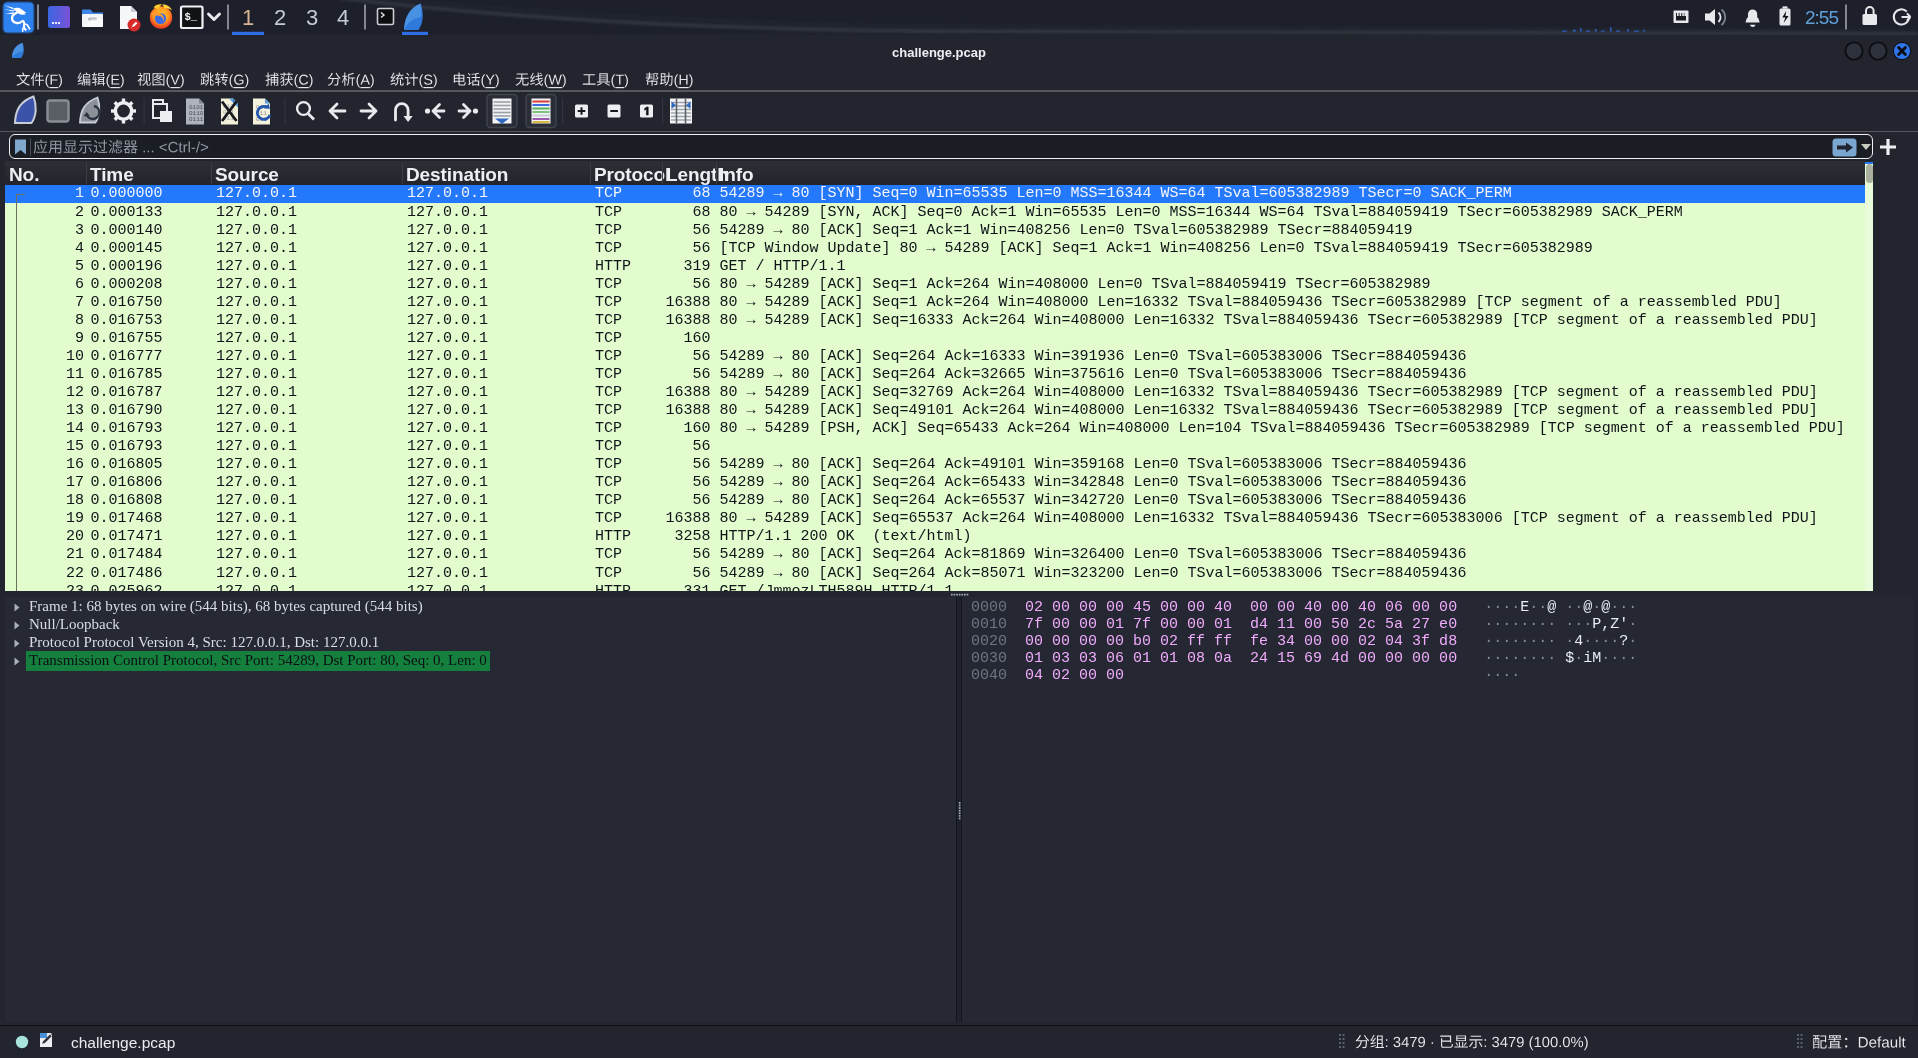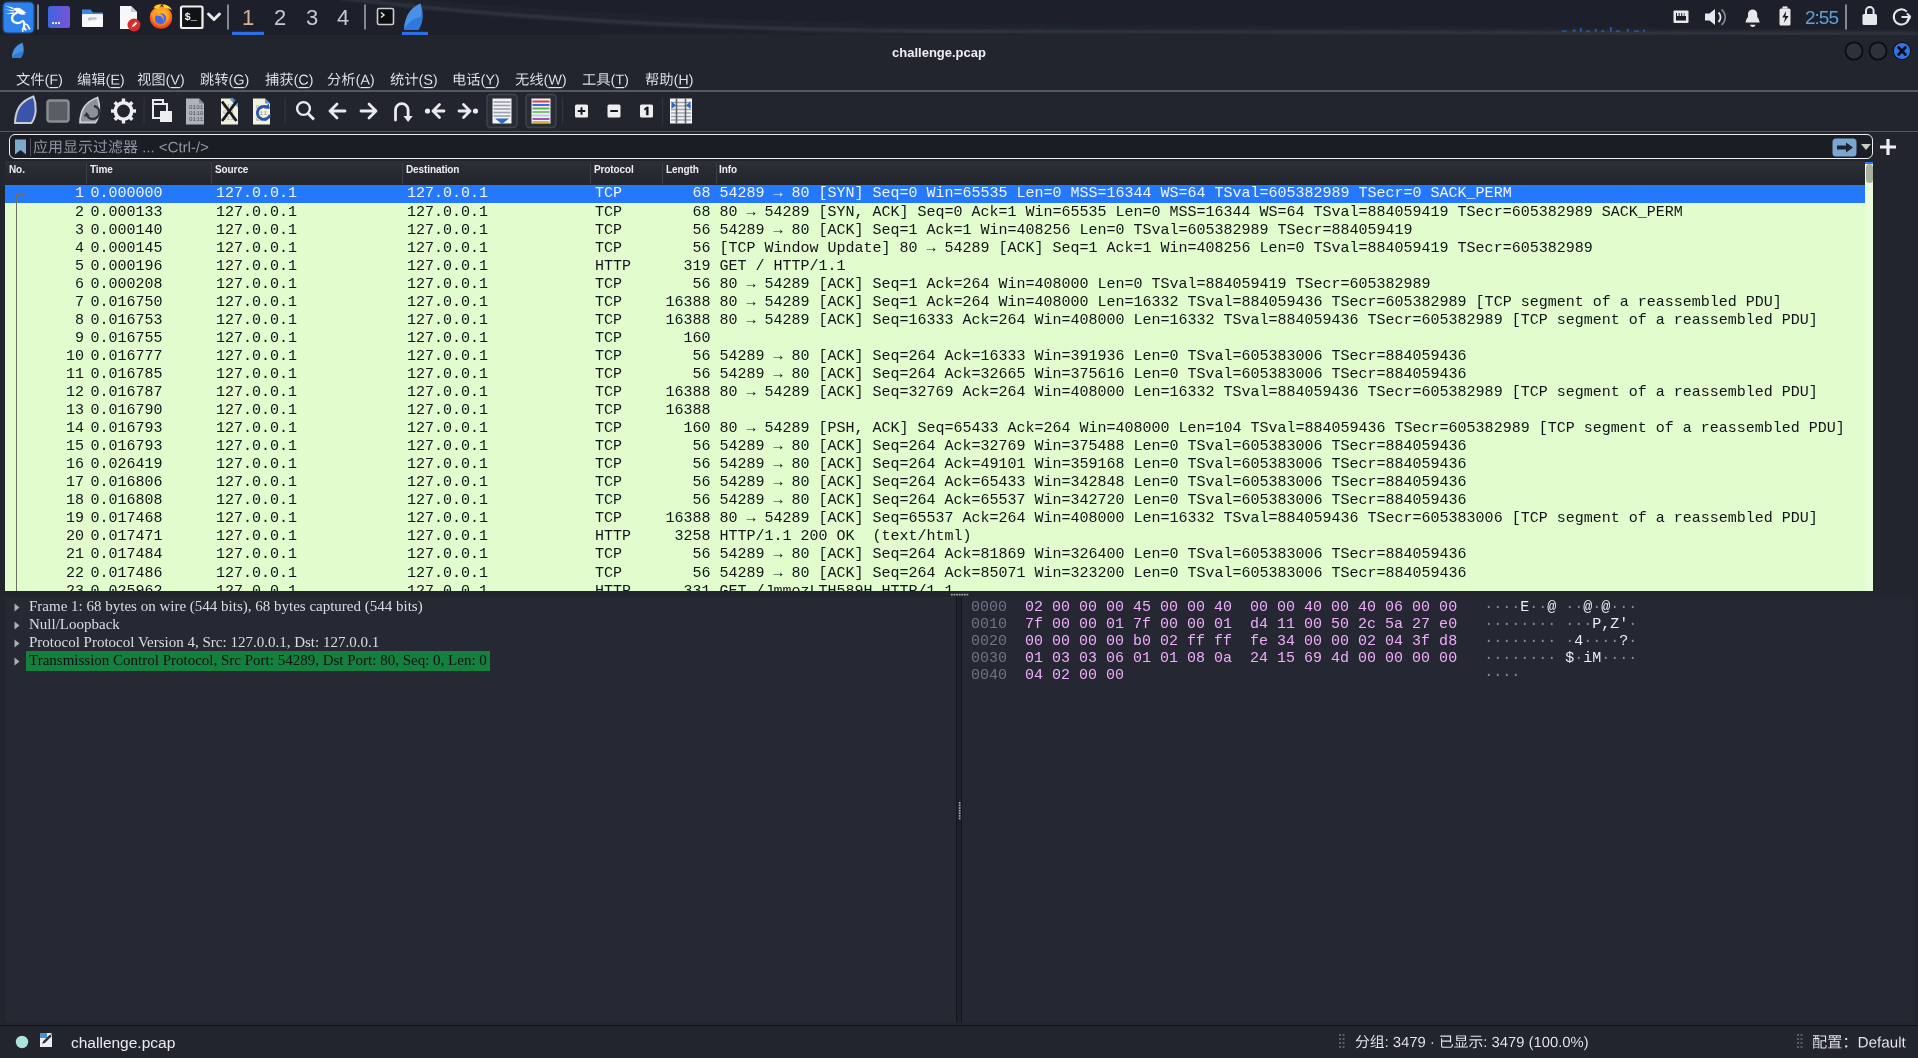--- a/index.html
+++ b/index.html
@@ -3,21 +3,21 @@
 * { margin:0; padding:0; box-sizing:border-box; }
 html,body { width:1918px; height:1058px; overflow:hidden; background:#17191f; }
 #root { position:absolute; width:1918px; height:1058px; font-family:"Liberation Sans", sans-serif; }
 .taskbar { position:absolute; left:0; top:0; width:1918px; height:35px; background:#1d202a; }
 .window { position:absolute; left:0; top:35px; width:1918px; height:1023px; background:#22252e; }
 .title { position:absolute; left:0; top:44.5px; width:1878px; text-align:center; color:#eceef2; font-size:13px; font-weight:bold; }
 .mline { position:absolute; left:0; top:90px; width:1918px; height:1.6px; background:#55585f; }
 .tline { position:absolute; left:0; top:130.5px; width:1918px; height:1.6px; background:#55585f; }
 .fbox { position:absolute; left:9px; top:133.5px; width:1864px; height:25px; border:1.6px solid #eef0f3; border-radius:6px; background:#1a1d24; }
 .phead { position:absolute; left:5px; top:160.5px; width:1860px; height:25px; background:linear-gradient(#2c2f36,#22252b); border-bottom:1px solid #101216; }
-.phead span { position:absolute; top:3.5px; color:#eceef2; font-size:10px; font-weight:bold; letter-spacing:-0.1px; }
+.phead span { position:absolute; top:3.5px; color:#eceef2; font-size:19px; font-weight:bold; letter-spacing:-0.1px; }
 .phead i { position:absolute; top:2px; width:1px; height:21px; background:#3c3f46; }
 .plist { position:absolute; left:5px; top:184.8px; width:1860px; height:406.2px; background:#e2fccd; overflow:hidden; }
 .prow { position:absolute; left:0; width:1860px; height:18.05px; font-family:"Liberation Mono", monospace; font-size:15px; color:#101419; white-space:pre; }
 .prow span { position:absolute; top:0.7px; }
 .prow.sel { background:#2478fb; color:#f2f4fa; }
 .cno { left:0; width:79px; text-align:right; }
 .ctime { left:85.5px; } .csrc { left:211px; } .cdst { left:402px; } .cpro { left:590px; }
 .clen { left:610px; width:95.5px; text-align:right; } .cinfo { left:714.5px; }
 .vscroll { position:absolute; left:1865px; top:161.5px; width:8px; height:429.5px; background:#e8fbdb; }
 .vthumb { position:absolute; left:0.5px; top:2.2px; width:7px; height:19px; background:#a9b09e; border-radius:4px; }
@@ -412,24 +412,24 @@
 <div class="prow" style="top:36.10px"><span class="cno">3</span><span class="ctime">0.000140</span><span class="csrc">127.0.0.1</span><span class="cdst">127.0.0.1</span><span class="cpro">TCP</span><span class="clen">56</span><span class="cinfo">54289 → 80 [ACK] Seq=1 Ack=1 Win=408256 Len=0 TSval=605382989 TSecr=884059419</span></div>
 <div class="prow" style="top:54.15px"><span class="cno">4</span><span class="ctime">0.000145</span><span class="csrc">127.0.0.1</span><span class="cdst">127.0.0.1</span><span class="cpro">TCP</span><span class="clen">56</span><span class="cinfo">[TCP Window Update] 80 → 54289 [ACK] Seq=1 Ack=1 Win=408256 Len=0 TSval=884059419 TSecr=605382989</span></div>
 <div class="prow" style="top:72.20px"><span class="cno">5</span><span class="ctime">0.000196</span><span class="csrc">127.0.0.1</span><span class="cdst">127.0.0.1</span><span class="cpro">HTTP</span><span class="clen">319</span><span class="cinfo">GET / HTTP/1.1</span></div>
 <div class="prow" style="top:90.25px"><span class="cno">6</span><span class="ctime">0.000208</span><span class="csrc">127.0.0.1</span><span class="cdst">127.0.0.1</span><span class="cpro">TCP</span><span class="clen">56</span><span class="cinfo">80 → 54289 [ACK] Seq=1 Ack=264 Win=408000 Len=0 TSval=884059419 TSecr=605382989</span></div>
 <div class="prow" style="top:108.30px"><span class="cno">7</span><span class="ctime">0.016750</span><span class="csrc">127.0.0.1</span><span class="cdst">127.0.0.1</span><span class="cpro">TCP</span><span class="clen">16388</span><span class="cinfo">80 → 54289 [ACK] Seq=1 Ack=264 Win=408000 Len=16332 TSval=884059436 TSecr=605382989 [TCP segment of a reassembled PDU]</span></div>
 <div class="prow" style="top:126.35px"><span class="cno">8</span><span class="ctime">0.016753</span><span class="csrc">127.0.0.1</span><span class="cdst">127.0.0.1</span><span class="cpro">TCP</span><span class="clen">16388</span><span class="cinfo">80 → 54289 [ACK] Seq=16333 Ack=264 Win=408000 Len=16332 TSval=884059436 TSecr=605382989 [TCP segment of a reassembled PDU]</span></div>
 <div class="prow" style="top:144.40px"><span class="cno">9</span><span class="ctime">0.016755</span><span class="csrc">127.0.0.1</span><span class="cdst">127.0.0.1</span><span class="cpro">TCP</span><span class="clen">160</span></div>
 <div class="prow" style="top:162.45px"><span class="cno">10</span><span class="ctime">0.016777</span><span class="csrc">127.0.0.1</span><span class="cdst">127.0.0.1</span><span class="cpro">TCP</span><span class="clen">56</span><span class="cinfo">54289 → 80 [ACK] Seq=264 Ack=16333 Win=391936 Len=0 TSval=605383006 TSecr=884059436</span></div>
 <div class="prow" style="top:180.50px"><span class="cno">11</span><span class="ctime">0.016785</span><span class="csrc">127.0.0.1</span><span class="cdst">127.0.0.1</span><span class="cpro">TCP</span><span class="clen">56</span><span class="cinfo">54289 → 80 [ACK] Seq=264 Ack=32665 Win=375616 Len=0 TSval=605383006 TSecr=884059436</span></div>
 <div class="prow" style="top:198.55px"><span class="cno">12</span><span class="ctime">0.016787</span><span class="csrc">127.0.0.1</span><span class="cdst">127.0.0.1</span><span class="cpro">TCP</span><span class="clen">16388</span><span class="cinfo">80 → 54289 [ACK] Seq=32769 Ack=264 Win=408000 Len=16332 TSval=884059436 TSecr=605382989 [TCP segment of a reassembled PDU]</span></div>
-<div class="prow" style="top:216.60px"><span class="cno">13</span><span class="ctime">0.016790</span><span class="csrc">127.0.0.1</span><span class="cdst">127.0.0.1</span><span class="cpro">TCP</span><span class="clen">16388</span></div>
+<div class="prow" style="top:216.60px"><span class="cno">13</span><span class="ctime">0.016790</span><span class="csrc">127.0.0.1</span><span class="cdst">127.0.0.1</span><span class="cpro">TCP</span><span class="clen">16388</span><span class="cinfo">80 → 54289 [ACK] Seq=49101 Ack=264 Win=408000 Len=16332 TSval=884059436 TSecr=605382989 [TCP segment of a reassembled PDU]</span></div>
 <div class="prow" style="top:234.65px"><span class="cno">14</span><span class="ctime">0.016793</span><span class="csrc">127.0.0.1</span><span class="cdst">127.0.0.1</span><span class="cpro">TCP</span><span class="clen">160</span><span class="cinfo">80 → 54289 [PSH, ACK] Seq=65433 Ack=264 Win=408000 Len=104 TSval=884059436 TSecr=605382989 [TCP segment of a reassembled PDU]</span></div>
-<div class="prow" style="top:252.70px"><span class="cno">15</span><span class="ctime">0.016793</span><span class="csrc">127.0.0.1</span><span class="cdst">127.0.0.1</span><span class="cpro">TCP</span><span class="clen">56</span><span class="cinfo">54289 → 80 [ACK] Seq=264 Ack=32769 Win=375488 Len=0 TSval=605383006 TSecr=884059436</span></div>
-<div class="prow" style="top:270.75px"><span class="cno">16</span><span class="ctime">0.026419</span><span class="csrc">127.0.0.1</span><span class="cdst">127.0.0.1</span><span class="cpro">TCP</span><span class="clen">56</span><span class="cinfo">54289 → 80 [ACK] Seq=264 Ack=49101 Win=359168 Len=0 TSval=605383006 TSecr=884059436</span></div>
+<div class="prow" style="top:252.70px"><span class="cno">15</span><span class="ctime">0.016793</span><span class="csrc">127.0.0.1</span><span class="cdst">127.0.0.1</span><span class="cpro">TCP</span><span class="clen">56</span></div>
+<div class="prow" style="top:270.75px"><span class="cno">16</span><span class="ctime">0.016805</span><span class="csrc">127.0.0.1</span><span class="cdst">127.0.0.1</span><span class="cpro">TCP</span><span class="clen">56</span><span class="cinfo">54289 → 80 [ACK] Seq=264 Ack=49101 Win=359168 Len=0 TSval=605383006 TSecr=884059436</span></div>
 <div class="prow" style="top:288.80px"><span class="cno">17</span><span class="ctime">0.016806</span><span class="csrc">127.0.0.1</span><span class="cdst">127.0.0.1</span><span class="cpro">TCP</span><span class="clen">56</span><span class="cinfo">54289 → 80 [ACK] Seq=264 Ack=65433 Win=342848 Len=0 TSval=605383006 TSecr=884059436</span></div>
 <div class="prow" style="top:306.85px"><span class="cno">18</span><span class="ctime">0.016808</span><span class="csrc">127.0.0.1</span><span class="cdst">127.0.0.1</span><span class="cpro">TCP</span><span class="clen">56</span><span class="cinfo">54289 → 80 [ACK] Seq=264 Ack=65537 Win=342720 Len=0 TSval=605383006 TSecr=884059436</span></div>
 <div class="prow" style="top:324.90px"><span class="cno">19</span><span class="ctime">0.017468</span><span class="csrc">127.0.0.1</span><span class="cdst">127.0.0.1</span><span class="cpro">TCP</span><span class="clen">16388</span><span class="cinfo">80 → 54289 [ACK] Seq=65537 Ack=264 Win=408000 Len=16332 TSval=884059436 TSecr=605383006 [TCP segment of a reassembled PDU]</span></div>
 <div class="prow" style="top:342.95px"><span class="cno">20</span><span class="ctime">0.017471</span><span class="csrc">127.0.0.1</span><span class="cdst">127.0.0.1</span><span class="cpro">HTTP</span><span class="clen">3258</span><span class="cinfo">HTTP/1.1 200 OK&nbsp; (text/html)</span></div>
 <div class="prow" style="top:361.00px"><span class="cno">21</span><span class="ctime">0.017484</span><span class="csrc">127.0.0.1</span><span class="cdst">127.0.0.1</span><span class="cpro">TCP</span><span class="clen">56</span><span class="cinfo">54289 → 80 [ACK] Seq=264 Ack=81869 Win=326400 Len=0 TSval=605383006 TSecr=884059436</span></div>
 <div class="prow" style="top:379.05px"><span class="cno">22</span><span class="ctime">0.017486</span><span class="csrc">127.0.0.1</span><span class="cdst">127.0.0.1</span><span class="cpro">TCP</span><span class="clen">56</span><span class="cinfo">54289 → 80 [ACK] Seq=264 Ack=85071 Win=323200 Len=0 TSval=605383006 TSecr=884059436</span></div>
 <div class="prow" style="top:397.10px"><span class="cno">23</span><span class="ctime">0.025962</span><span class="csrc">127.0.0.1</span><span class="cdst">127.0.0.1</span><span class="cpro">HTTP</span><span class="clen">331</span><span class="cinfo">GET /JmmozLTH589H HTTP/1.1</span></div>
 <div style="position:absolute;left:10.5px;top:9px;width:9px;height:397px;border-left:1.6px solid #69715f;border-top:1.6px solid #69715f"></div>
 </div>
 <div class="vscroll">

